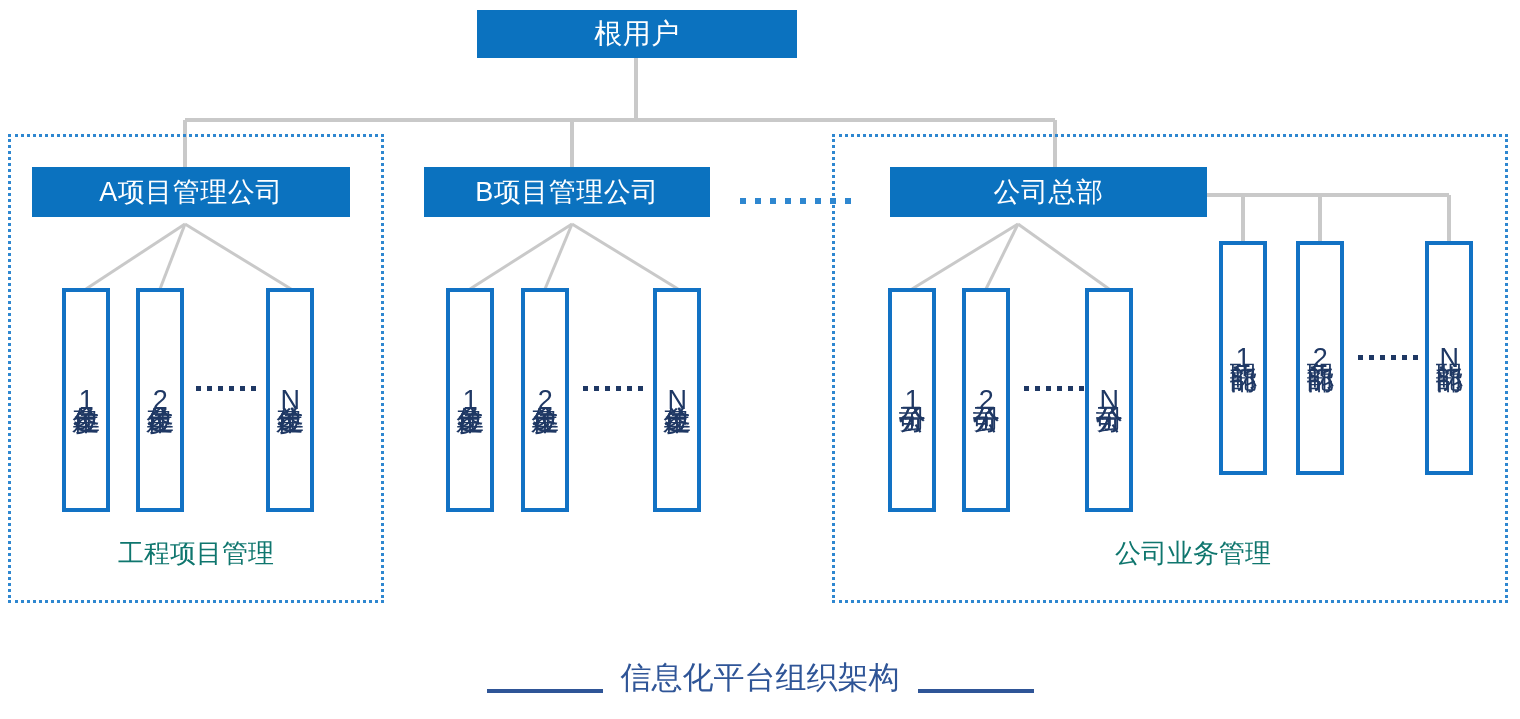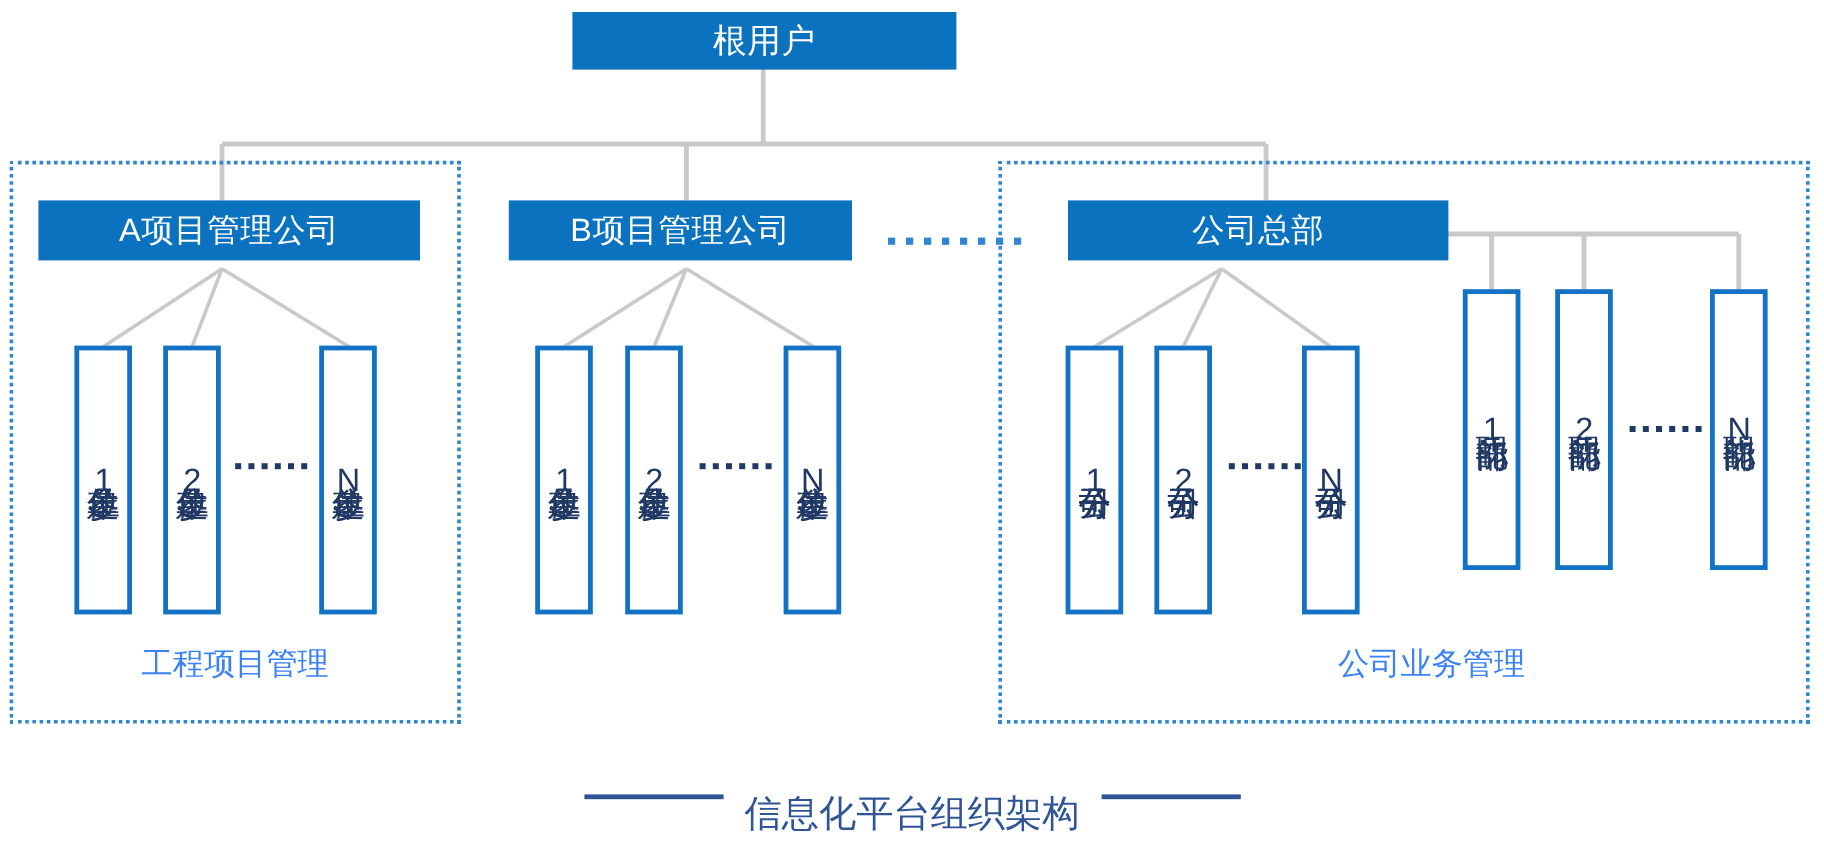--- a/index.html
+++ b/index.html
@@ -86,35 +86,35 @@
     background: #2e87d0;
     border-radius: 0;
   }
   .dots.gray i { background: #1f3864; }
   .dots.wide { gap: 9px; }
   .dots.wide i { width: 6px; height: 6px; }
 
   
   .group-caption {
     position: absolute;
-    color: #3b82f6;
+    color: #0f766e;
     font-size: 26px;
     line-height: 1;
     white-space: nowrap;
     text-align: center;
   }
 
   
   #bottom-title {
     position: absolute;
     left: 0;
     top: 662px;
     width: 1520px;
     display: flex;
-    align-items: flex-start;
+    align-items: flex-end;
     justify-content: center;
     gap: 18px;
   }
   #bottom-title .rule {
     display: block;
     width: 116px;
     height: 4px;
     background: #2f5597;
   }
   #bottom-title .caption {

